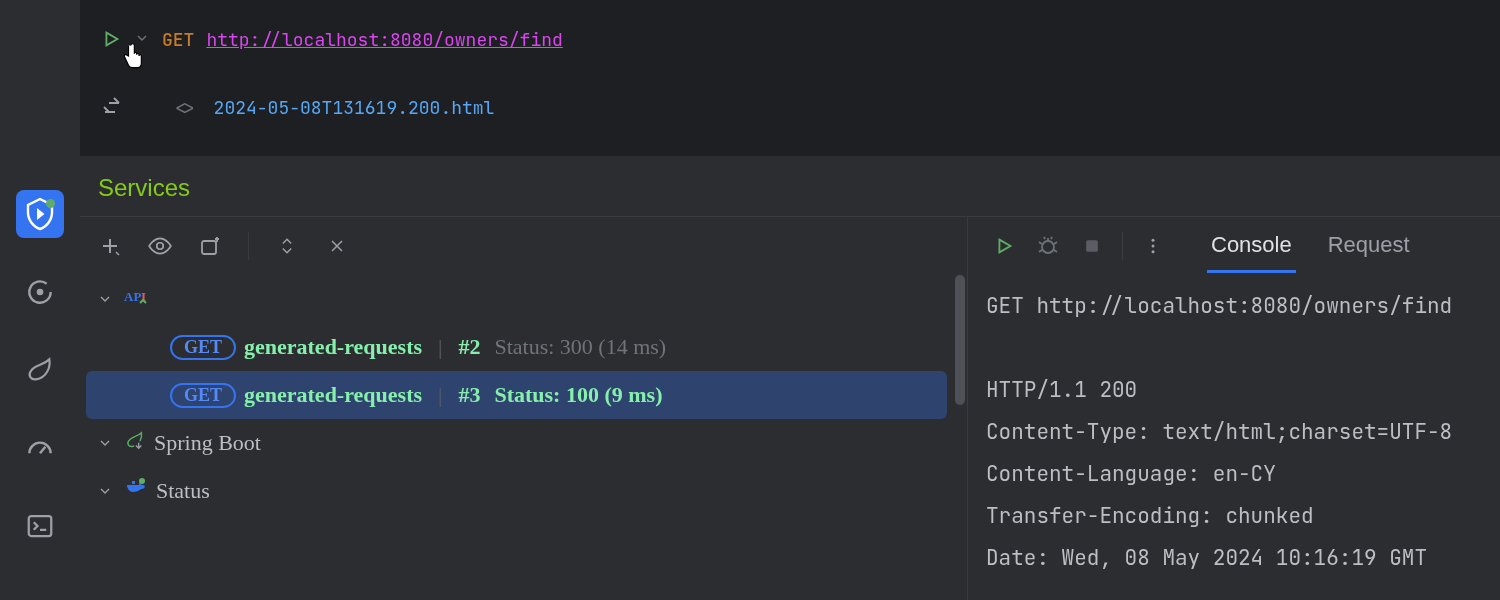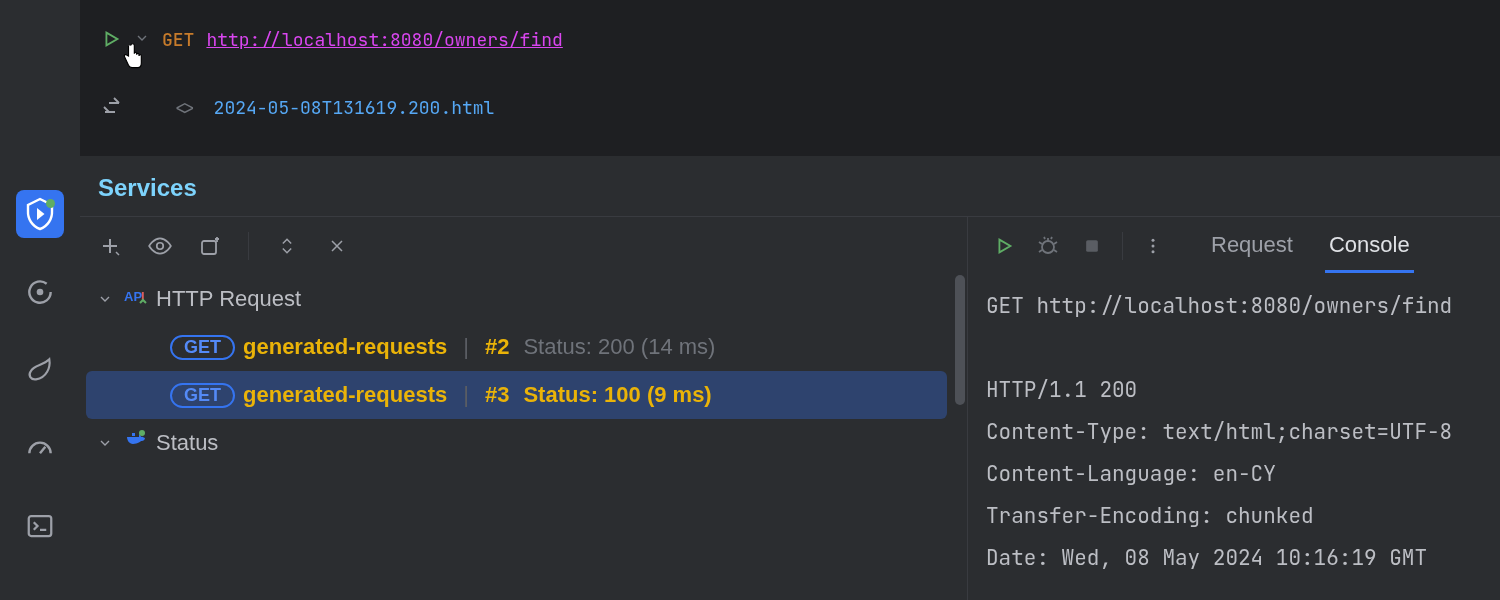--- a/index.html
+++ b/index.html
@@ -63,22 +63,22 @@
     .chev-down-sm { color: #6f737a; }
     .method-get { color: #c77b2b; font-weight: 500;}
     .url-link { color: #d946ef; text-decoration: underline; }
     .resp-file { color: #56a8f5; }
     .angle-bracket { color: #6f737a; margin-right: 6px;}
     
     
     .services { flex: 1; display: flex; flex-direction: column; background: #2b2d30; border-top: 1px solid #1e1f22;}
     .services-title {
       font-size: 24px;
-      font-weight: 700;
-      color: #7dd3fc;
+      font-weight: 400;
+      color: #84cc16;
       padding: 18px 0 14px 18px;
     }
     .services-body { flex: 1; display: flex; border-top: 1px solid #393b40;}
     
     
     .tree-pane {
       width: 888px;
       display: flex;
       flex-direction: column;
       border-right: 1px solid #393b40;
@@ -89,20 +89,21 @@
       align-items: center;
       padding: 0 14px;
       gap: 18px;
     }
     .tb-sep { width: 1px; height: 28px; background: #393b40; margin: 0 4px;}
     .tb-btn { width: 32px; height: 32px; display:flex; align-items:center; justify-content:center; color:#9da0a8;}
     
     .tree {
       flex: 1;
       position: relative;
+      font-family: Liberation Serif, serif;
     }
     .tree-scroll-thumb {
       position: absolute;
       right: 2px;
       top: 0;
       width: 10px;
       height: 130px;
       background: #4e5157;
       border-radius: 5px;
     }
@@ -123,21 +124,21 @@
     }
     .chev { color: #9da0a8; width: 22px; display:flex; justify-content:center;}
     .badge-get {
       border: 2px solid #3574f0;
       color: #548af7;
       border-radius: 20px;
       padding: 0px 12px;
       font-size: 18px;
       font-weight: 600;
     }
-    .bold { font-weight: 600; color: #eab308;}
+    .bold { font-weight: 600; color: #86efac;}
     .dim { color: #6f737a; }
     .sep-pipe { color: #5a5d63; margin: 0 8px;}
     .port { color: #548af7; }
     
     
     .console-pane { flex: 1; display: flex; flex-direction: column;}
     .console-tabs {
       height: 58px;
       display: flex;
       align-items: center;
@@ -272,39 +273,51 @@
             <span class="chev">
                 <svg width="16" height="16" viewBox="0 0 24 24">
                   <path d="M6 9l6 6 6-6" stroke="#9da0a8" stroke-width="2" fill="none"></path>
                 </svg>
               </span>
             <span><svg width="24" height="20" viewBox="0 0 24 20">
                   <text x="0" y="15" font-size="13" font-weight="700" fill="#3574f0">AP</text>
                   <text x="17" y="15" font-size="13" font-weight="700" fill="#db5c5c">I</text>
                   <path d="M16 17l3-3 3 3" stroke="#5fad65" stroke-width="2" fill="none"></path>
                 </svg></span>
-            <span>HTTP Request</span>
           </div>
 
           <div class="tree-row indent2">
             <span class="badge-get">GET</span>
             <span class="bold">generated-requests</span>
             <span class="sep-pipe">|</span>
             <span class="bold">#2</span>
-            <span class="dim" style="margin-left:6px">Status: 200 (14 ms)</span>
+            <span class="dim" style="margin-left:6px">Status: 300 (14 ms)</span>
           </div>
 
           <div class="tree-row selected">
             <span class="badge-get">GET</span>
             <span class="bold">generated-requests</span>
             <span class="sep-pipe">|</span>
             <span class="bold">#3</span>
             <span class="bold" style="margin-left:6px">Status: 100 (9 ms)</span>
           </div>
 
+          <div class="tree-row">
+            <span class="chev">
+                <svg width="16" height="16" viewBox="0 0 24 24">
+                  <path d="M6 9l6 6 6-6" stroke="#9da0a8" stroke-width="2" fill="none"></path>
+                </svg>
+              </span>
+            <span><svg width="22" height="22" viewBox="0 0 24 24">
+                  <path d="M19 4c1 6-2 14-10 15-4 .5-6-3-4-6 3-5 9-4 14-9z" fill="none" stroke="#5fad65" stroke-width="1.6"></path>
+                  <circle cx="16" cy="18" r="5" fill="#2b2d30"></circle>
+                  <path d="M16 15v6M13 18l3 3 3-3" stroke="#9da0a8" stroke-width="1.5" fill="none"></path>
+                </svg></span>
+            <span>Spring Boot</span>
+          </div>
 
 
           <div class="tree-row">
             <span class="chev">
                 <svg width="16" height="16" viewBox="0 0 24 24">
                   <path d="M6 9l6 6 6-6" stroke="#9da0a8" stroke-width="2" fill="none"></path>
                 </svg>
               </span>
             <span><svg width="24" height="22" viewBox="0 0 24 22">
                   <path d="M3 12h15c1 0 3-1 3-3-1 0-2-2-4-1 0-2-2-3-2-3v3H3c0 3 2 7 6 7 5 0 8-3 8-3" fill="#3574f0"></path>
@@ -338,22 +351,22 @@
             </span>
           <span class="tb-sep"></span>
           <span class="ctb">
               <svg width="20" height="20" viewBox="0 0 24 24">
                 <circle cx="12" cy="5" r="1.8" fill="#9da0a8"></circle>
                 <circle cx="12" cy="12" r="1.8" fill="#9da0a8"></circle>
                 <circle cx="12" cy="19" r="1.8" fill="#9da0a8"></circle>
               </svg>
             </span>
           <div class="tabs">
+            <div class="tab active">Console</div>
             <div class="tab">Request</div>
-            <div class="tab active">Console</div>
           </div>
         </div>
         <div class="console-body mono"><span>GET http://localhost:8080/owners/find</span>
 <span></span>
 <span>HTTP/1.1 200</span>
 <span>Content-Type: text/html;charset=UTF-8</span>
 <span>Content-Language: en-CY</span>
 <span>Transfer-Encoding: chunked</span>
 <span>Date: Wed, 08 May 2024 10:16:19 GMT</span></div>
       </div>

